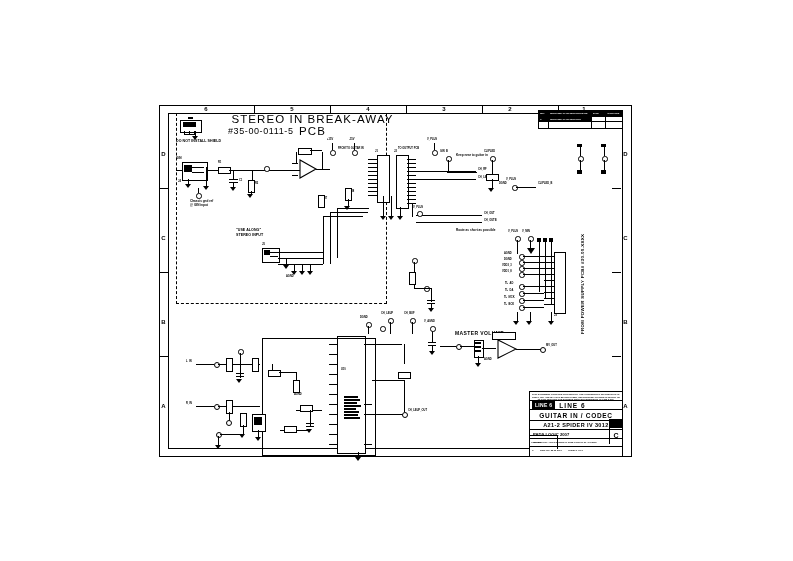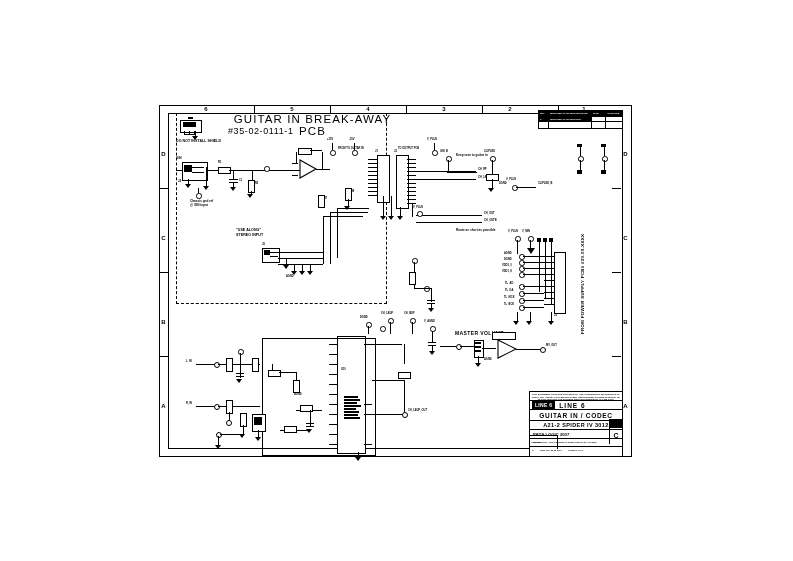--- a/index.html
+++ b/index.html
@@ -88,22 +88,22 @@
     <div class="abs w wh" style="left:612px;top:272px;width:9px;"></div>
     <div class="abs w wh" style="left:612px;top:356px;width:9px;"></div>
   </div>
   <div class="abs zlabel" style="left:621px;top:150px;width:9px;">D</div>
   <div class="abs zlabel" style="left:621px;top:234px;width:9px;">C</div>
   <div class="abs zlabel" style="left:621px;top:318px;width:9px;">B</div>
   <div class="abs zlabel" style="left:621px;top:402px;width:9px;">A</div>
 
   <div class="abs" id="pcb-outline"></div>
 
-  <div class="abs" id="sheet-title">GUITAR IN BREAK-AWAY PCB</div>
-  <div class="abs" id="sheet-subtitle">#35-02-0111-1</div>
+  <div class="abs" id="sheet-title">STEREO IN BREAK-AWAY PCB</div>
+  <div class="abs" id="sheet-subtitle">#35-00-0111-5</div>
 
   <div class="abs box" style="left:180px;top:120px;width:20px;height:11px;"></div>
   <div class="abs blob" style="left:183px;top:122px;width:13px;height:5px;"></div>
   <div class="abs blob" style="left:188px;top:117px;width:5px;height:2px;"></div>
   <div class="abs w wv" style="left:184px;top:131px;height:4px;"></div>
   <div class="abs w wv" style="left:189px;top:131px;height:4px;"></div>
   <div class="abs w wv" style="left:194px;top:131px;height:4px;"></div>
   <div class="abs w wh" style="left:184px;top:134px;width:11px;"></div>
   <div class="abs w wv" style="left:195px;top:131px;height:6px;"></div>
   <div class="abs" style="left:192px;top:136px;width:0;height:0;border-left:3px solid transparent;border-right:3px solid transparent;border-top:4px solid #000;"></div>

